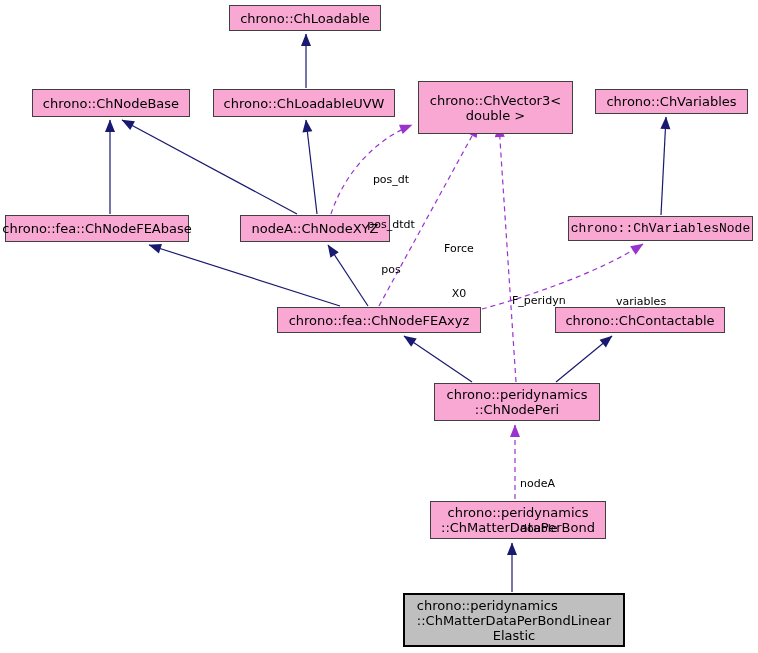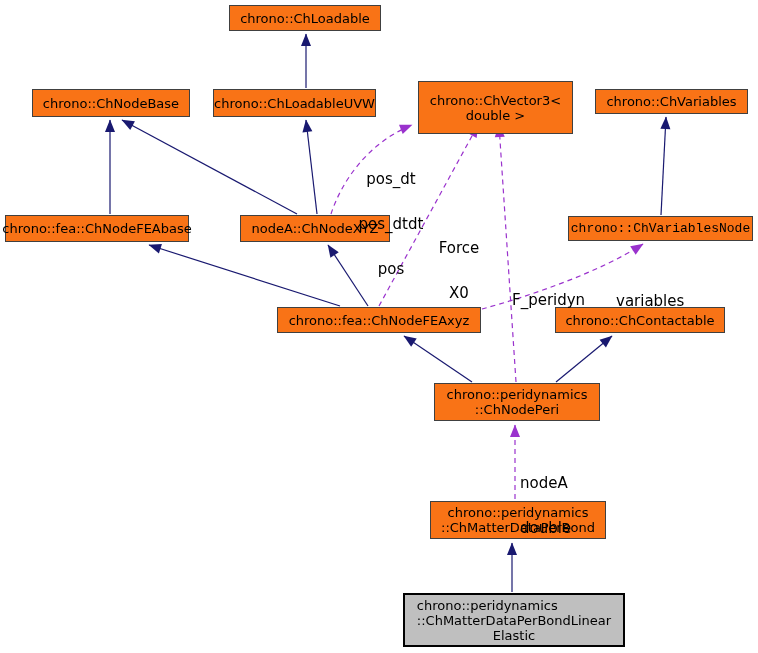--- a/index.html
+++ b/index.html
@@ -4,29 +4,29 @@
 <style>
   html,body { margin:0; padding:0; background:#ffffff; }
   .diagram {
     position:relative; width:758px; height:653px; background:#ffffff;
     font-family:"DejaVu Sans", sans-serif; color:#000;
     overflow:hidden;
   }
   svg.edges { position:absolute; left:0; top:0; width:758px; height:653px; }
   .node {
     position:absolute; box-sizing:border-box;
-    background:#f97316; border:1px solid #404040;
+    background:#f9a8d4; border:1px solid #404040;
     display:flex; flex-direction:column; justify-content:center; align-items:center;
     font-size:13px; line-height:15px; text-align:center; white-space:nowrap;
     cursor:pointer;
   }
   .node.selected { background:#bfbfbf; border:2px solid #000000; cursor:default; }
   .node .tl { display:block; text-align:left; }
   .elabel {
-    position:absolute; font-size:15px; line-height:15px; color:#000;
+    position:absolute; font-size:11px; line-height:15px; color:#000;
     white-space:pre;
   }
   .elabel.center { text-align:center; }
 </style>
 </head>
 <body>
 
 <div class="diagram">
 
   <svg class="edges" viewBox="0 0 758 653" xmlns="http://www.w3.org/2000/svg">
@@ -58,21 +58,21 @@
   </svg>
 
   <div class="node" style="left:229px; top:5px; width:152px; height:26px;">
     <span>chrono::ChLoadable</span>
   </div>
 
   <div class="node" style="left:32px; top:89px; width:158px; height:28px;">
     <span>chrono::ChNodeBase</span>
   </div>
 
-  <div class="node" style="left:213px; top:89px; width:163px; height:28px;align-items:center;">
+  <div class="node" style="left:213px; top:89px; width:182px; height:28px;align-items:center;">
     <span>chrono::ChLoadableUVW</span>
   </div>
 
   <div class="node" style="left:418px; top:81px; width:155px; height:53px;">
     <span>chrono::ChVector3&lt;</span>
     <span>double &gt;</span>
   </div>
 
   <div class="node" style="left:595px; top:89px; width:153px; height:25px;">
     <span>chrono::ChVariables</span>

